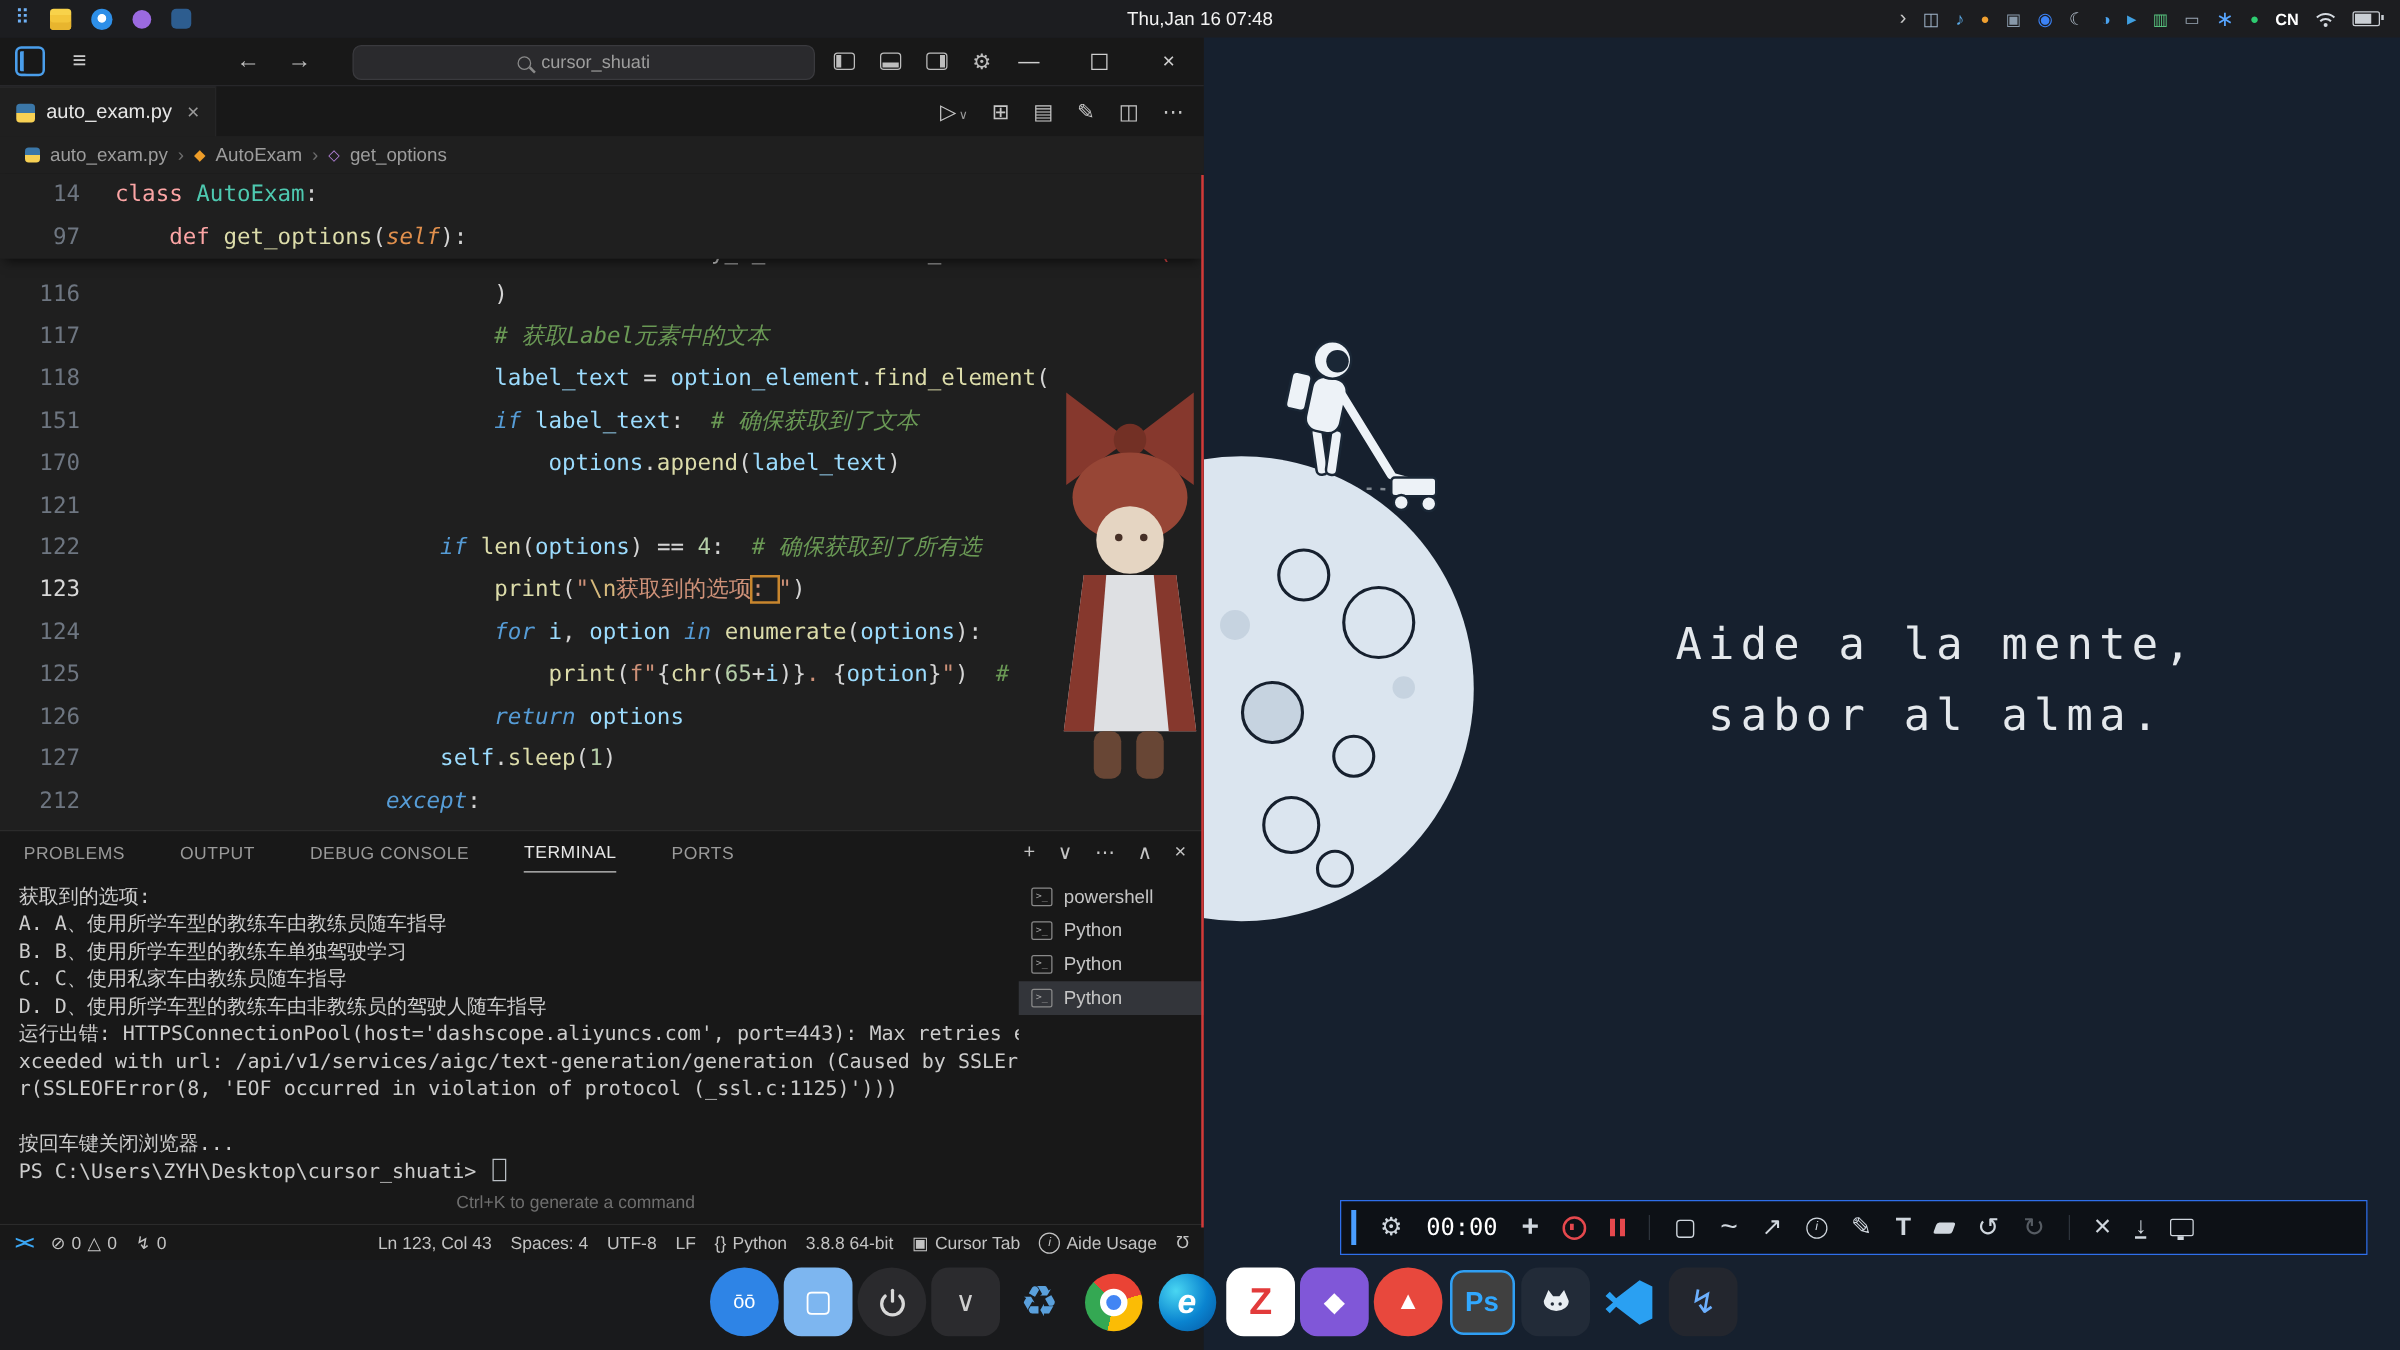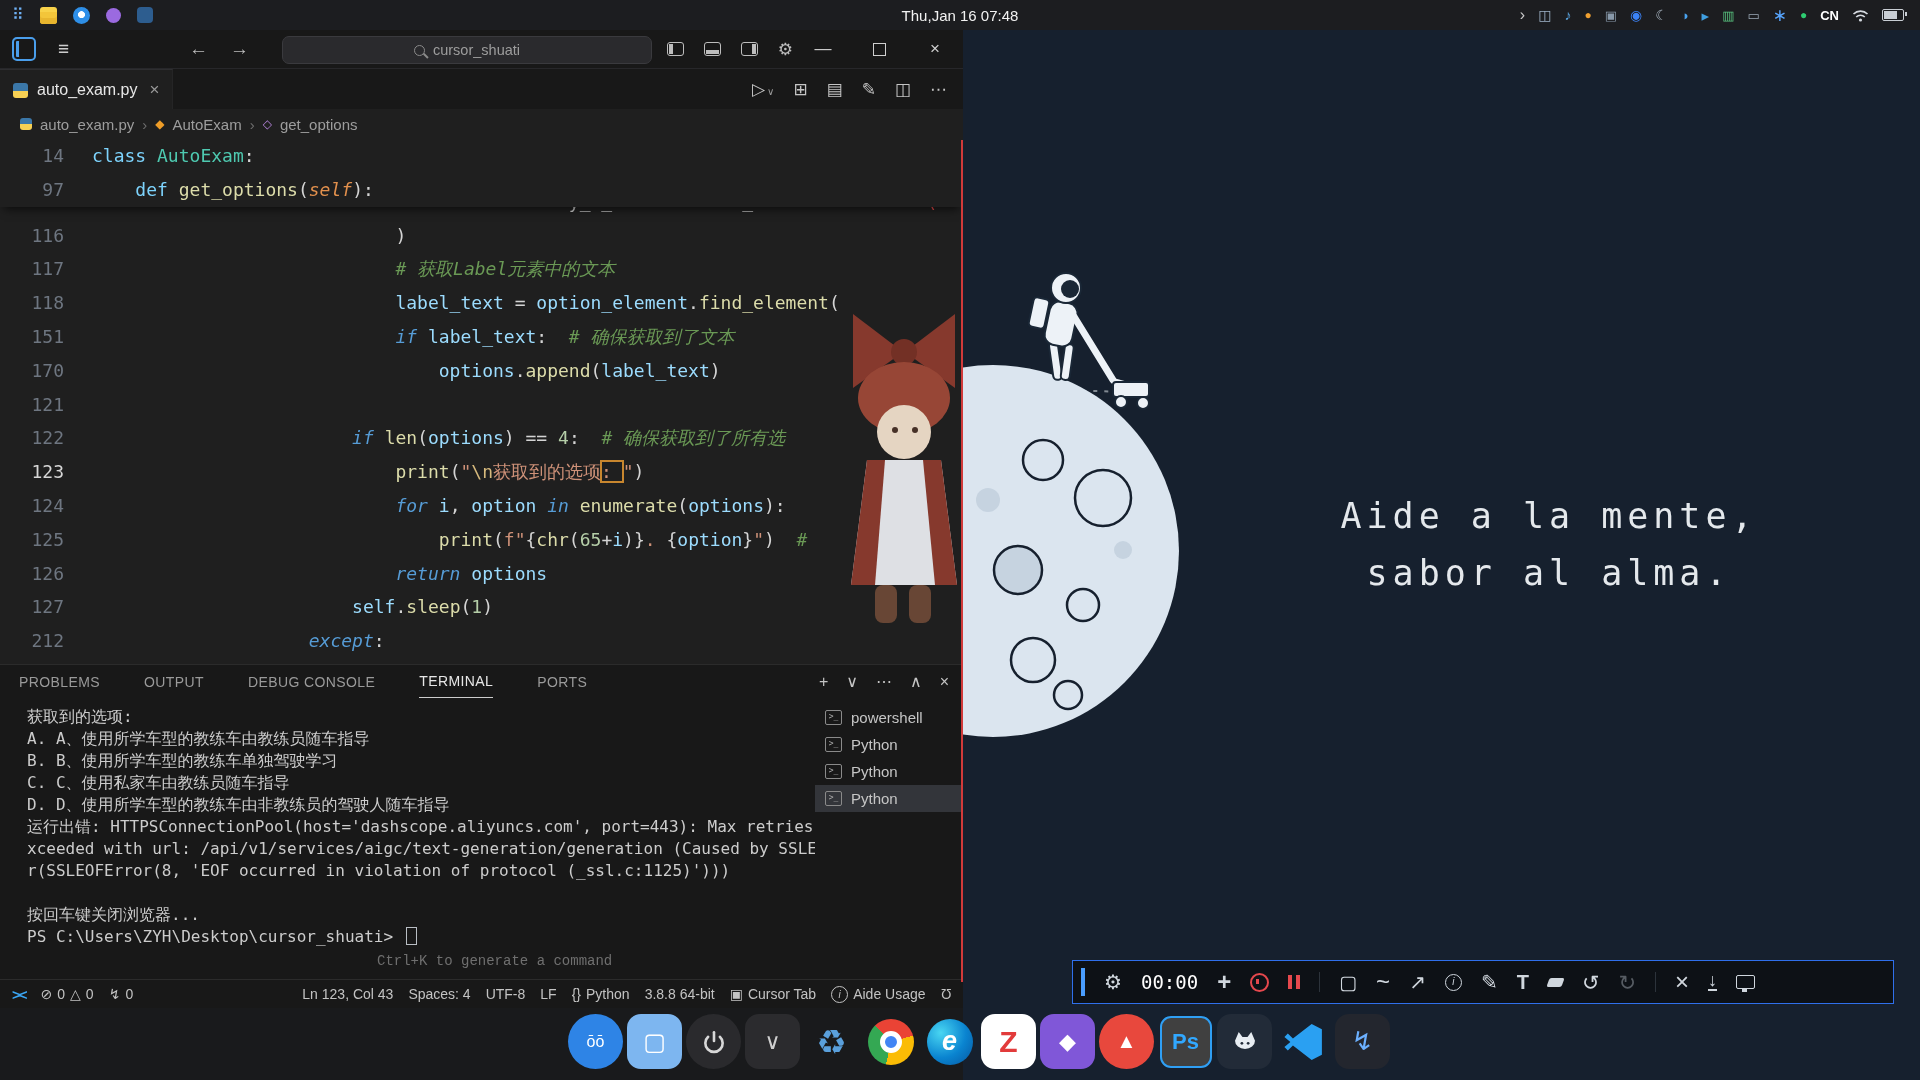--- a/index.html
+++ b/index.html
@@ -67,40 +67,40 @@
   .bc-class{color:#ee9d28;font-size:12px;}
   .bc-method{color:#b180d7;font-size:12px;}
 
   .editor{position:relative;flex:1;overflow:hidden;background:#1f1f1f;font-family:"DejaVu Sans Mono",monospace;}
   .code-line{display:flex;height:33.8px;line-height:33.8px;font-size:18px;white-space:pre;}
   .code-line .ln{width:64px;text-align:right;padding-right:28px;color:#6e7681;flex:none;}
   .code-line.current .ln{color:#d7d7d7;}
   .sticky{position:relative;z-index:4;background:#1f1f1f;box-shadow:0 6px 9px -4px rgba(0,0,0,.65);}
   .partial-clip{height:12px;overflow:hidden;opacity:.95;}
   .partial-clip .code-line{margin-top:-22px;}
-  .s-pl{color:#d4d4d4;} .s-kw{color:#7dd3fc;} .s-ct{color:#569cd6;font-style:italic;}
+  .s-pl{color:#d4d4d4;} .s-kw{color:#fca5a5;} .s-ct{color:#569cd6;font-style:italic;}
   .s-cls{color:#4ec9b0;} .s-fn{color:#dcdcaa;} .s-vr{color:#9cdcfe;}
   .s-slf{color:#e2904d;font-style:italic;} .s-st{color:#ce9178;} .s-es{color:#d7ba7d;}
   .s-nm{color:#b5cea8;} .s-cm{color:#6a9955;font-style:italic;} .s-err{color:#f14c4c;}
   .s-cur{color:#ce9178;outline:2px solid #c8862e;outline-offset:-1px;}
 
   .sticker{position:absolute;left:845px;top:141px;width:118px;height:376px;z-index:6;opacity:.93;}
 
   
   .panel{height:314px;background:#181818;border-top:1px solid #2b2b2b;position:relative;flex:none;}
   .panel-tabs{height:33px;display:flex;align-items:stretch;gap:44px;padding-left:19px;
     font-size:14px;letter-spacing:.4px;color:#9a9a9a;}
   .panel-tab{display:flex;align-items:center;}
   .panel-tab.active{color:#e7e7e7;border-bottom:1px solid #cccccc;}
   .panel-actions{position:absolute;right:14px;top:0;height:33px;display:flex;gap:18px;align-items:center;color:#c5c5c5;font-size:16px;}
-  .term-wrap{display:flex;height:281px;position:relative;margin-left:12px;}
+  .term-wrap{display:flex;height:281px;position:relative;}
   .term-text{flex:1;padding:8px 0 0 15px;font-size:16px;line-height:22px;color:#cccccc;
     font-family:"DejaVu Sans Mono",monospace;white-space:pre;overflow:hidden;}
   .block-cursor{display:inline-block;width:9px;height:16px;border:1px solid #b9bec4;vertical-align:-3px;margin-left:3px;}
-  .term-hint{position:absolute;left:365px;bottom:10px;color:#6f6f6f;font-size:14px;font-family:Liberation Mono, monospace;text-align:center;}
+  .term-hint{position:absolute;left:365px;bottom:10px;color:#6f6f6f;font-size:14px;font-family:Liberation Sans, sans-serif;text-align:center;}
   .sessions{width:148px;padding-top:6px;font-size:15px;color:#c5c5c5;flex:none;}
   .session{height:27px;display:flex;align-items:center;gap:9px;padding-left:10px;}
   .session.active{background:#33353a;}
   .session-icon{width:15px;height:13px;border:1px solid #8a8a8a;border-radius:2px;font-size:8px;
     line-height:11px;text-align:center;color:#aaa;font-family:"DejaVu Sans Mono",monospace;flex:none;}
 
   
   .statusbar{height:28px;background:#181818;border-top:1px solid #2b2b2b;display:flex;
     align-items:center;font-size:14px;color:#c3c3c3;padding:0 12px;gap:15px;flex:none;}
   .remote{color:#3ba7f5;font-weight:bold;letter-spacing:-2px;font-size:15px;}

